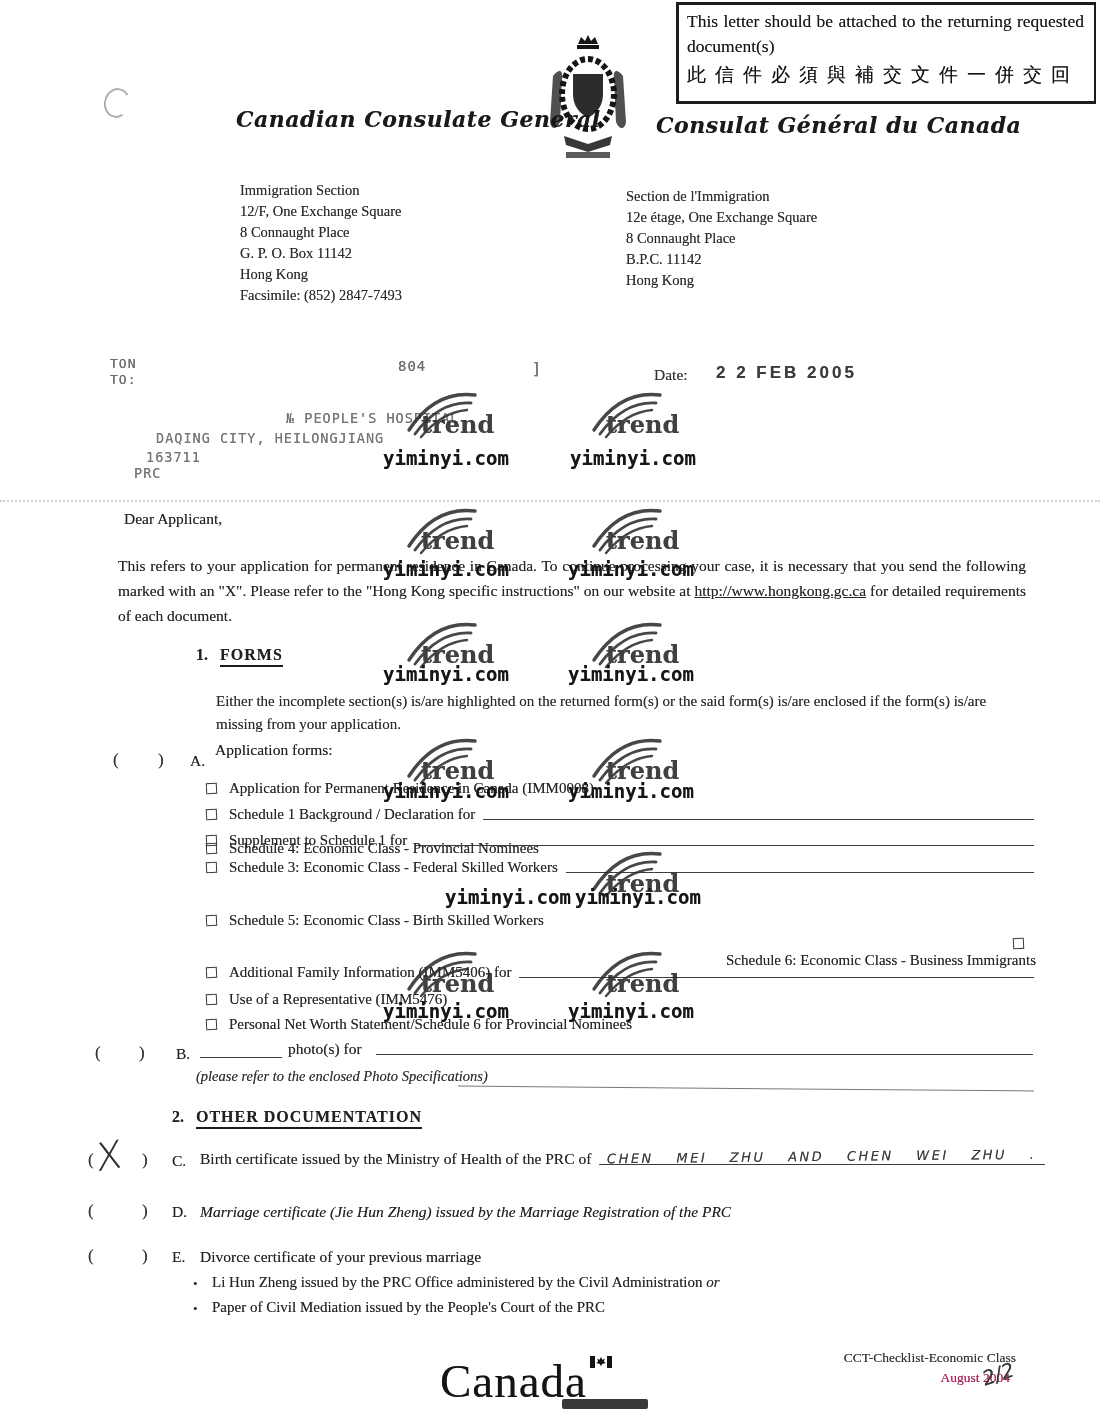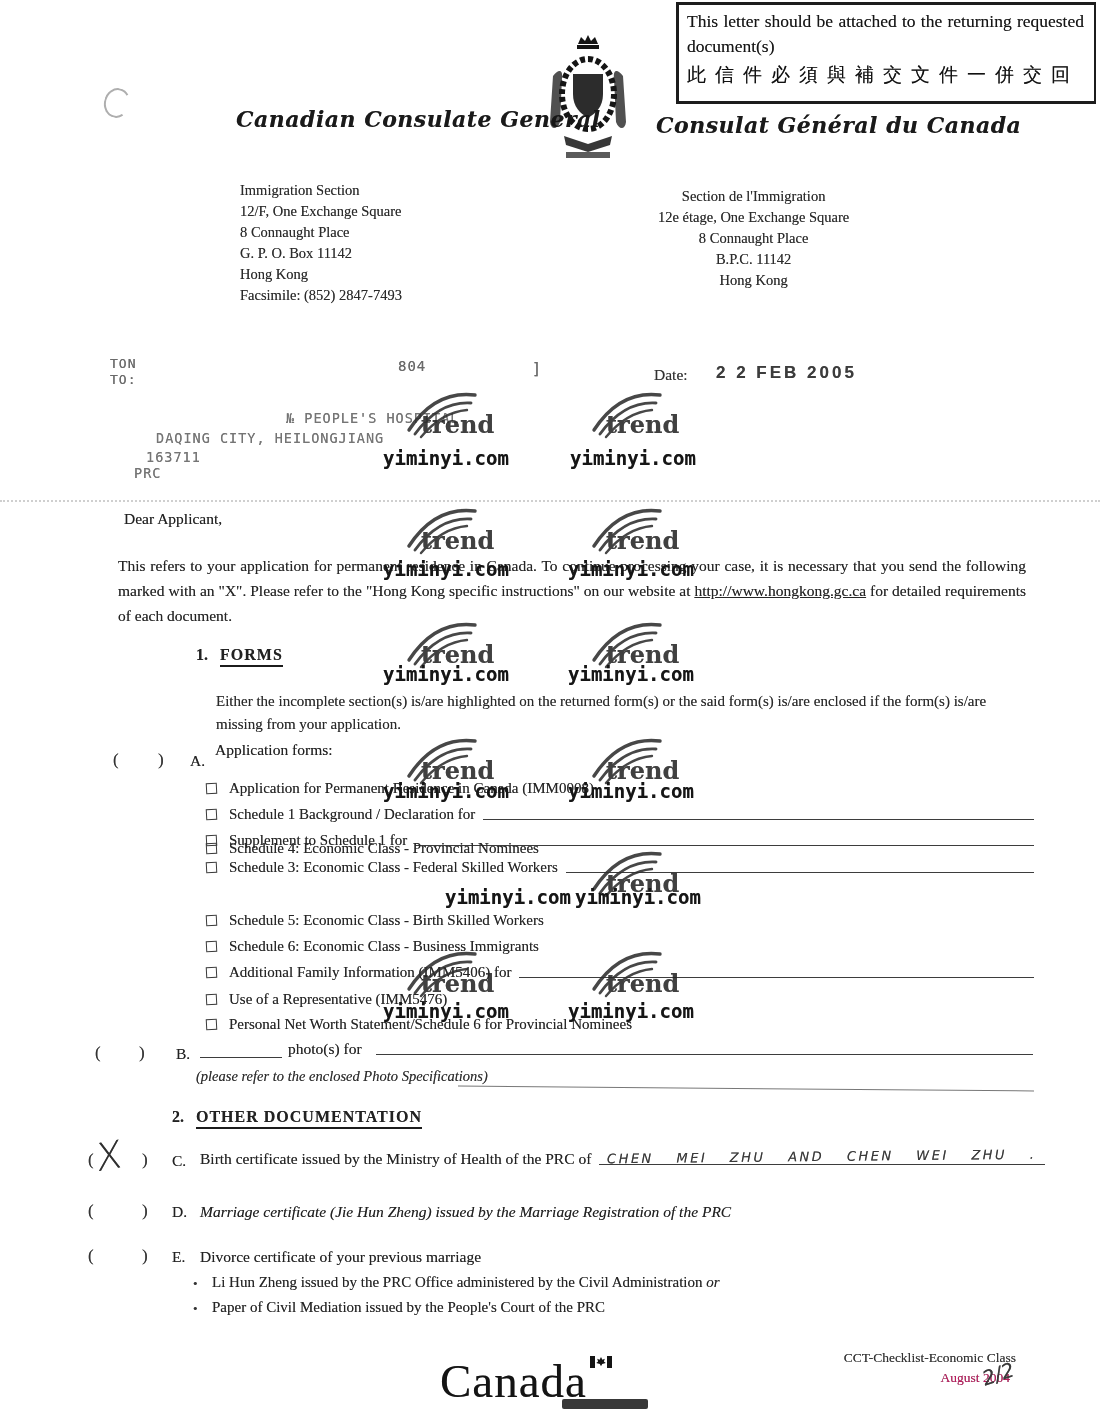--- a/index.html
+++ b/index.html
@@ -21,21 +21,21 @@
   
   .c-artifact { position:absolute; left:104px; top:88px; width:26px; height:30px;
     border:2px solid #9a9a9a; border-right-color:transparent; border-radius:50%; transform:rotate(14deg); opacity:.8; }
   .gothic { font-family:"DejaVu Serif", serif; font-weight:700; font-style:italic; color:#1a1a1a; letter-spacing:.5px; }
   .title-en { position:absolute; left:236px; top:106px; font-size:22px; }
   .title-fr { position:absolute; left:656px; top:112px; font-size:22px; }
   .coat { position:absolute; left:546px; top:34px; }
 
   .addr { position:absolute; font-size:14.5px; line-height:1.45; color:#2b2b2b; }
   .addr-en { left:240px; top:180px; }
-  .addr-fr { left:658px; top:186px;text-align:center; }
+  .addr-fr { left:626px; top:186px; }
 
   
   .dotmatrix { font-family:"DejaVu Sans Mono","DejaVu Sans",monospace; color:#6a6a6a; letter-spacing:1px; }
   .file-l { position:absolute; left:110px; top:356px; font-size:13px; line-height:1.2; }
   .file-m { position:absolute; left:398px; top:358px; font-size:14px; }
   .file-r { position:absolute; left:532px; top:360px; font-size:15px; }
   .to-label { position:absolute; left:110px; top:372px; font-size:13px; }
   .rcp { position:absolute; font-size:13.5px; opacity:.92; }
 
   .date-label { position:absolute; left:654px; top:366px; font-size:15.5px; color:#333; }
@@ -266,21 +266,21 @@
       <span class="fillline"></span>
     </div>
   <div class="cbrow" style="top:840px;">
       <span class="cb"></span>
       <span class="cbl">Schedule 4: Economic Class - Provincial Nominees</span>
     </div>
   <div class="cbrow" style="top:912px;">
       <span class="cb"></span>
       <span class="cbl">Schedule 5: Economic Class - Birth Skilled Workers</span>
     </div>
-  <div class="cbrow" style="top:938px;">
+  <div class="cbrow" style="top:938px;flex-direction:column;">
       <span class="cb"></span>
       <span class="cbl">Schedule 6: Economic Class - Business Immigrants</span>
     </div>
   <div class="cbrow" style="top:964px;">
       <span class="cb"></span>
       <span class="cbl">Additional Family Information (IMM5406) for</span>
       <span class="fillline"></span>
     </div>
   <div class="cbrow" style="top:991px;">
       <span class="cb"></span>

